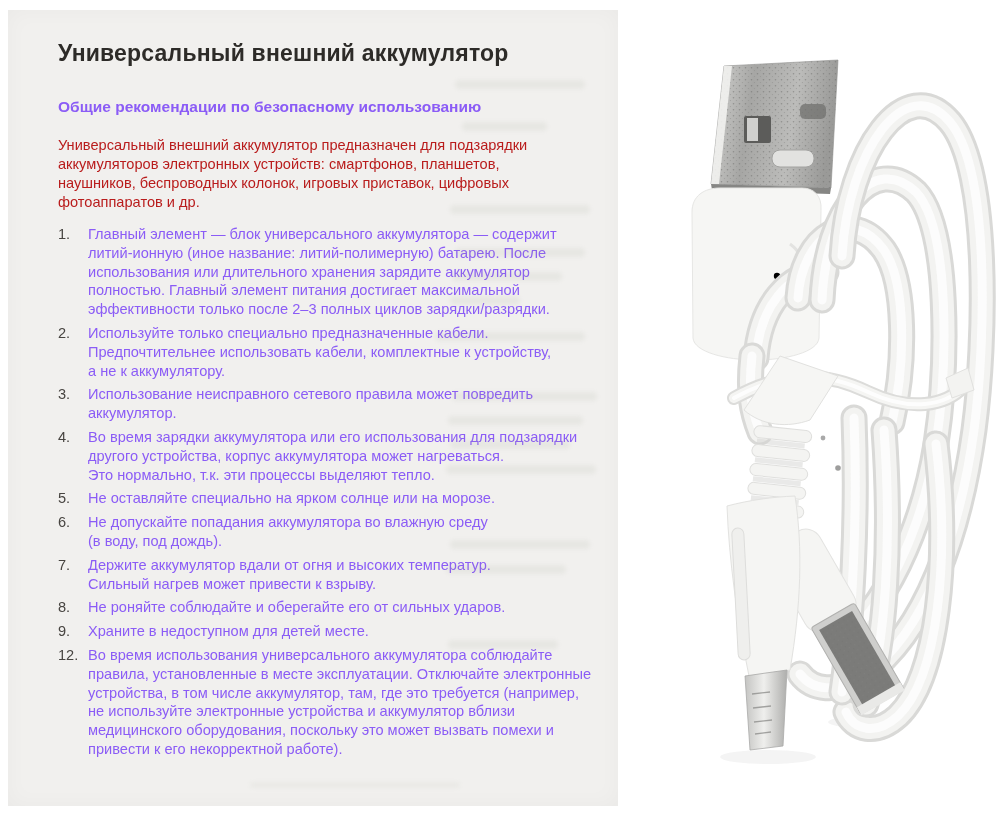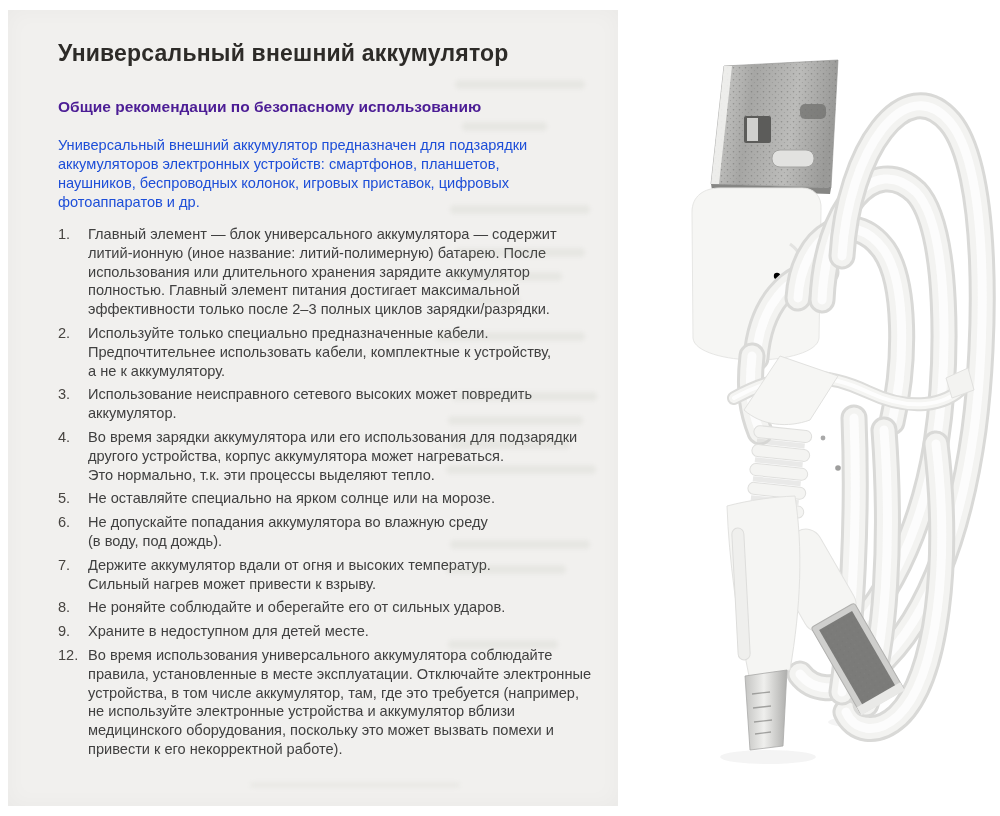--- a/index.html
+++ b/index.html
@@ -4,27 +4,27 @@
 <style>
   html,body{margin:0;padding:0;background:#ffffff;}
   .stage{position:relative;width:1000px;height:816px;overflow:hidden;
          font-family:Liberation Sans, sans-serif;background:#ffffff;padding-left:24px;}
 
   
   .paper{position:absolute;left:8px;top:10px;width:610px;height:796px;
          background:#f1f0ee;box-sizing:border-box;padding:30px 0 0 50px;overflow:hidden;
          box-shadow:inset 0 0 22px rgba(0,0,0,0.03);}
   .doc-title{margin:0;font-size:23px;font-weight:bold;color:#2d2b28;letter-spacing:0.2px;}
-  .doc-subtitle{margin:31px 0 0 0;font-size:15.5px;font-weight:bold;color:#4c1d95;}
-  .doc-intro{margin:20px 0 0 0;width:506px;font-size:14.6px;line-height:19px;color:#1d4ed8;
+  .doc-subtitle{margin:31px 0 0 0;font-size:15.5px;font-weight:bold;color:#8b5cf6;}
+  .doc-intro{margin:20px 0 0 0;width:506px;font-size:14.6px;line-height:19px;color:#b91c1c;
              white-space:pre-line;}
   .rules{margin:13px 0 0 0;padding:0;list-style:none;}
   .rules li{display:flex;margin:0 0 5px 0;}
   .rules .num{flex:0 0 30px;font-size:14.6px;line-height:18.8px;color:#474440;}
-  .rules .txt{width:506px;font-size:14.6px;line-height:18.8px;color:#404040;white-space:pre-line;}
+  .rules .txt{width:506px;font-size:14.6px;line-height:18.8px;color:#8b5cf6;white-space:pre-line;}
 
   
   .smudge{position:absolute;height:9px;background:#98a08c;opacity:0.11;
           filter:blur(2px);border-radius:4px;}
 
   
   .photo{position:absolute;left:618px;top:0;width:382px;height:816px;background:#ffffff;}
   .photo svg{position:absolute;left:-618px;top:0;}
   .co{stroke:#d9d9d7;stroke-width:27;fill:none;stroke-linecap:round;}
   .ci{stroke:#f3f3f1;stroke-width:21;fill:none;stroke-linecap:round;}
@@ -46,21 +46,21 @@
           <span class="txt">Главный элемент — блок универсального аккумулятора — содержит литий-ионную (иное название: литий-полимерную) батарею. После использования или длительного хранения зарядите аккумулятор полностью. Главный элемент питания достигает максимальной эффективности только после 2–3 полных циклов зарядки/разрядки.</span>
         </li>
       <li>
           <span class="num">2.</span>
           <span class="txt">Используйте только специально предназначенные кабели.
 Предпочтительнее использовать кабели, комплектные к устройству,
 а не к аккумулятору.</span>
         </li>
       <li>
           <span class="num">3.</span>
-          <span class="txt">Использование неисправного сетевого высоких может повредить аккумулятор.</span>
+          <span class="txt">Использование неисправного сетевого правила может повредить аккумулятор.</span>
         </li>
       <li>
           <span class="num">4.</span>
           <span class="txt">Во время зарядки аккумулятора или его использования для подзарядки другого устройства, корпус аккумулятора может нагреваться.
 Это нормально, т.к. эти процессы выделяют тепло.</span>
         </li>
       <li>
           <span class="num">5.</span>
           <span class="txt">Не оставляйте специально на ярком солнце или на морозе.</span>
         </li>

